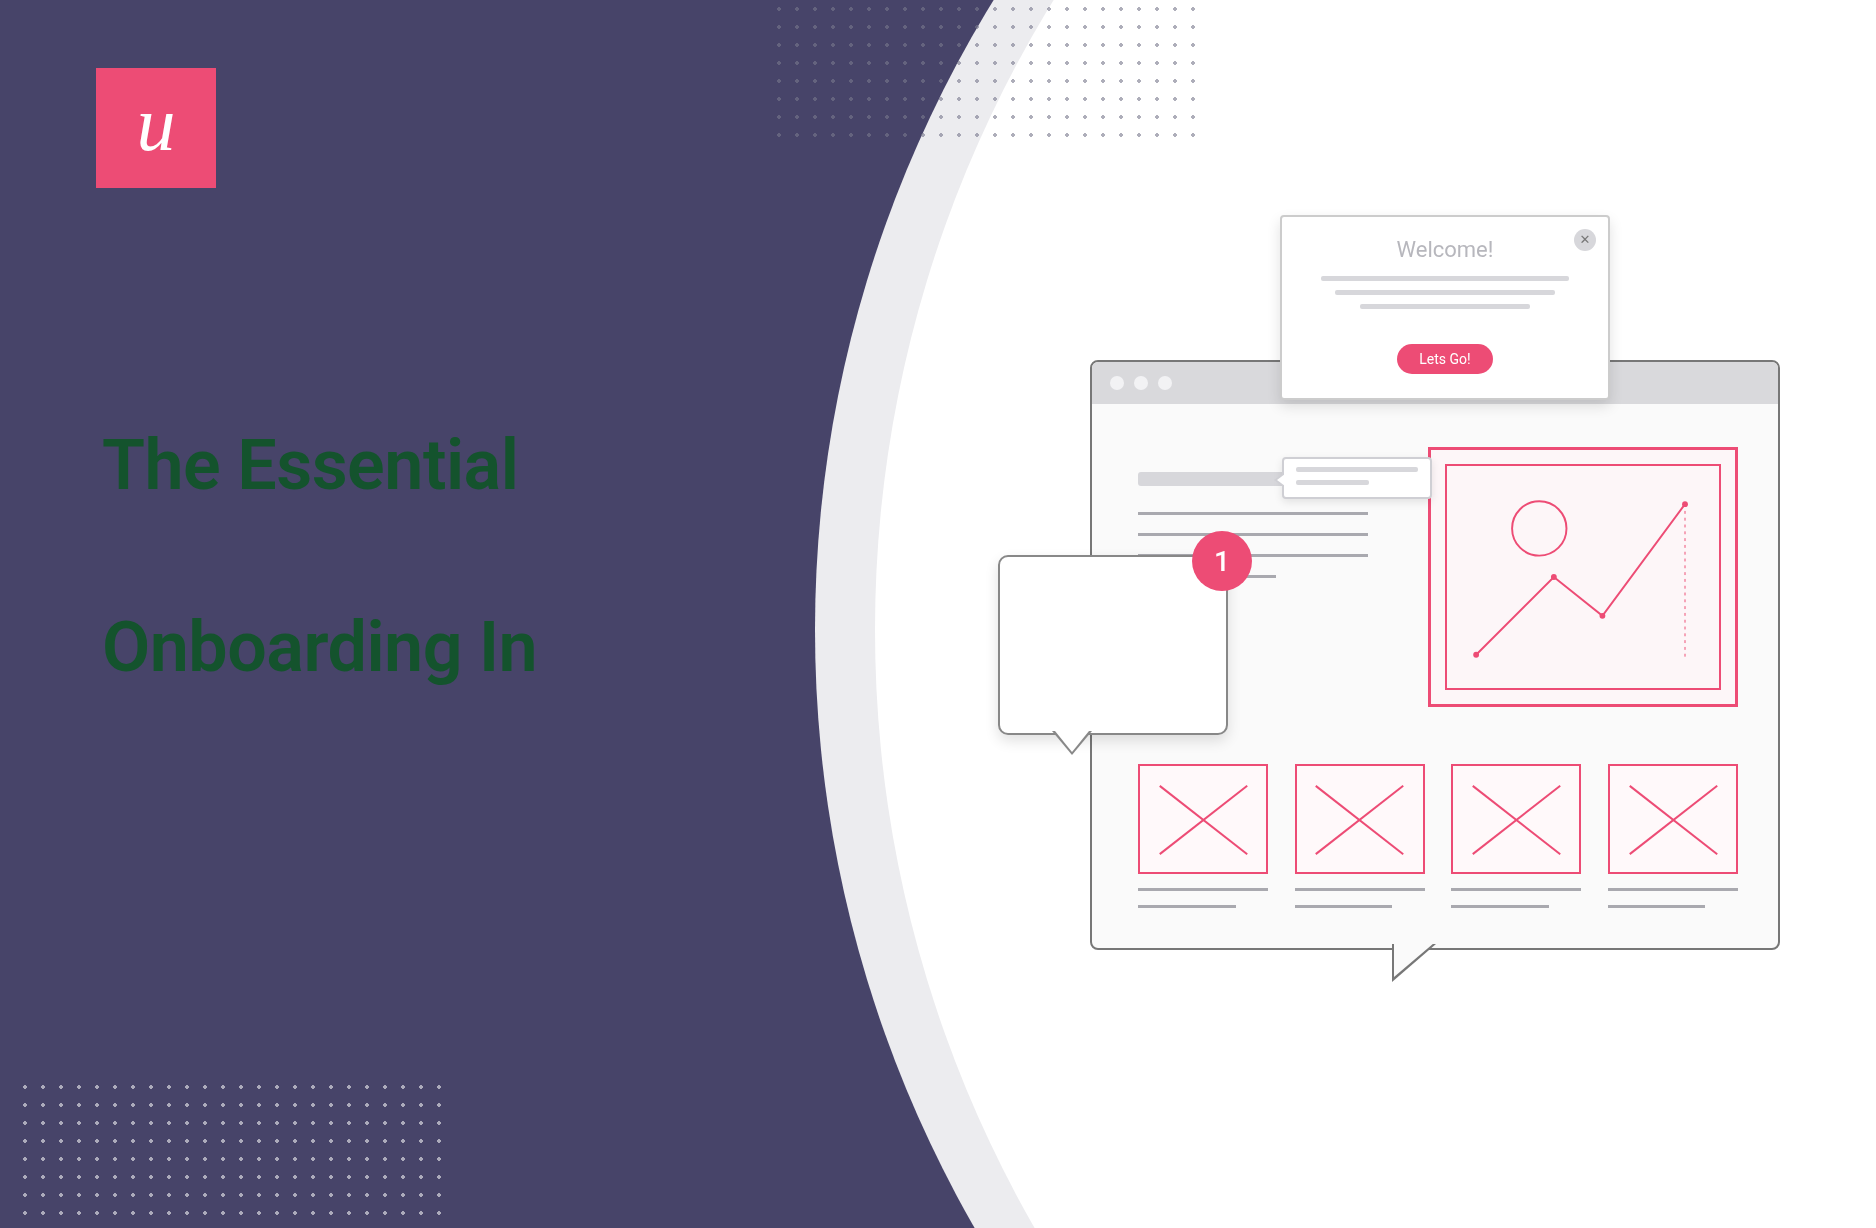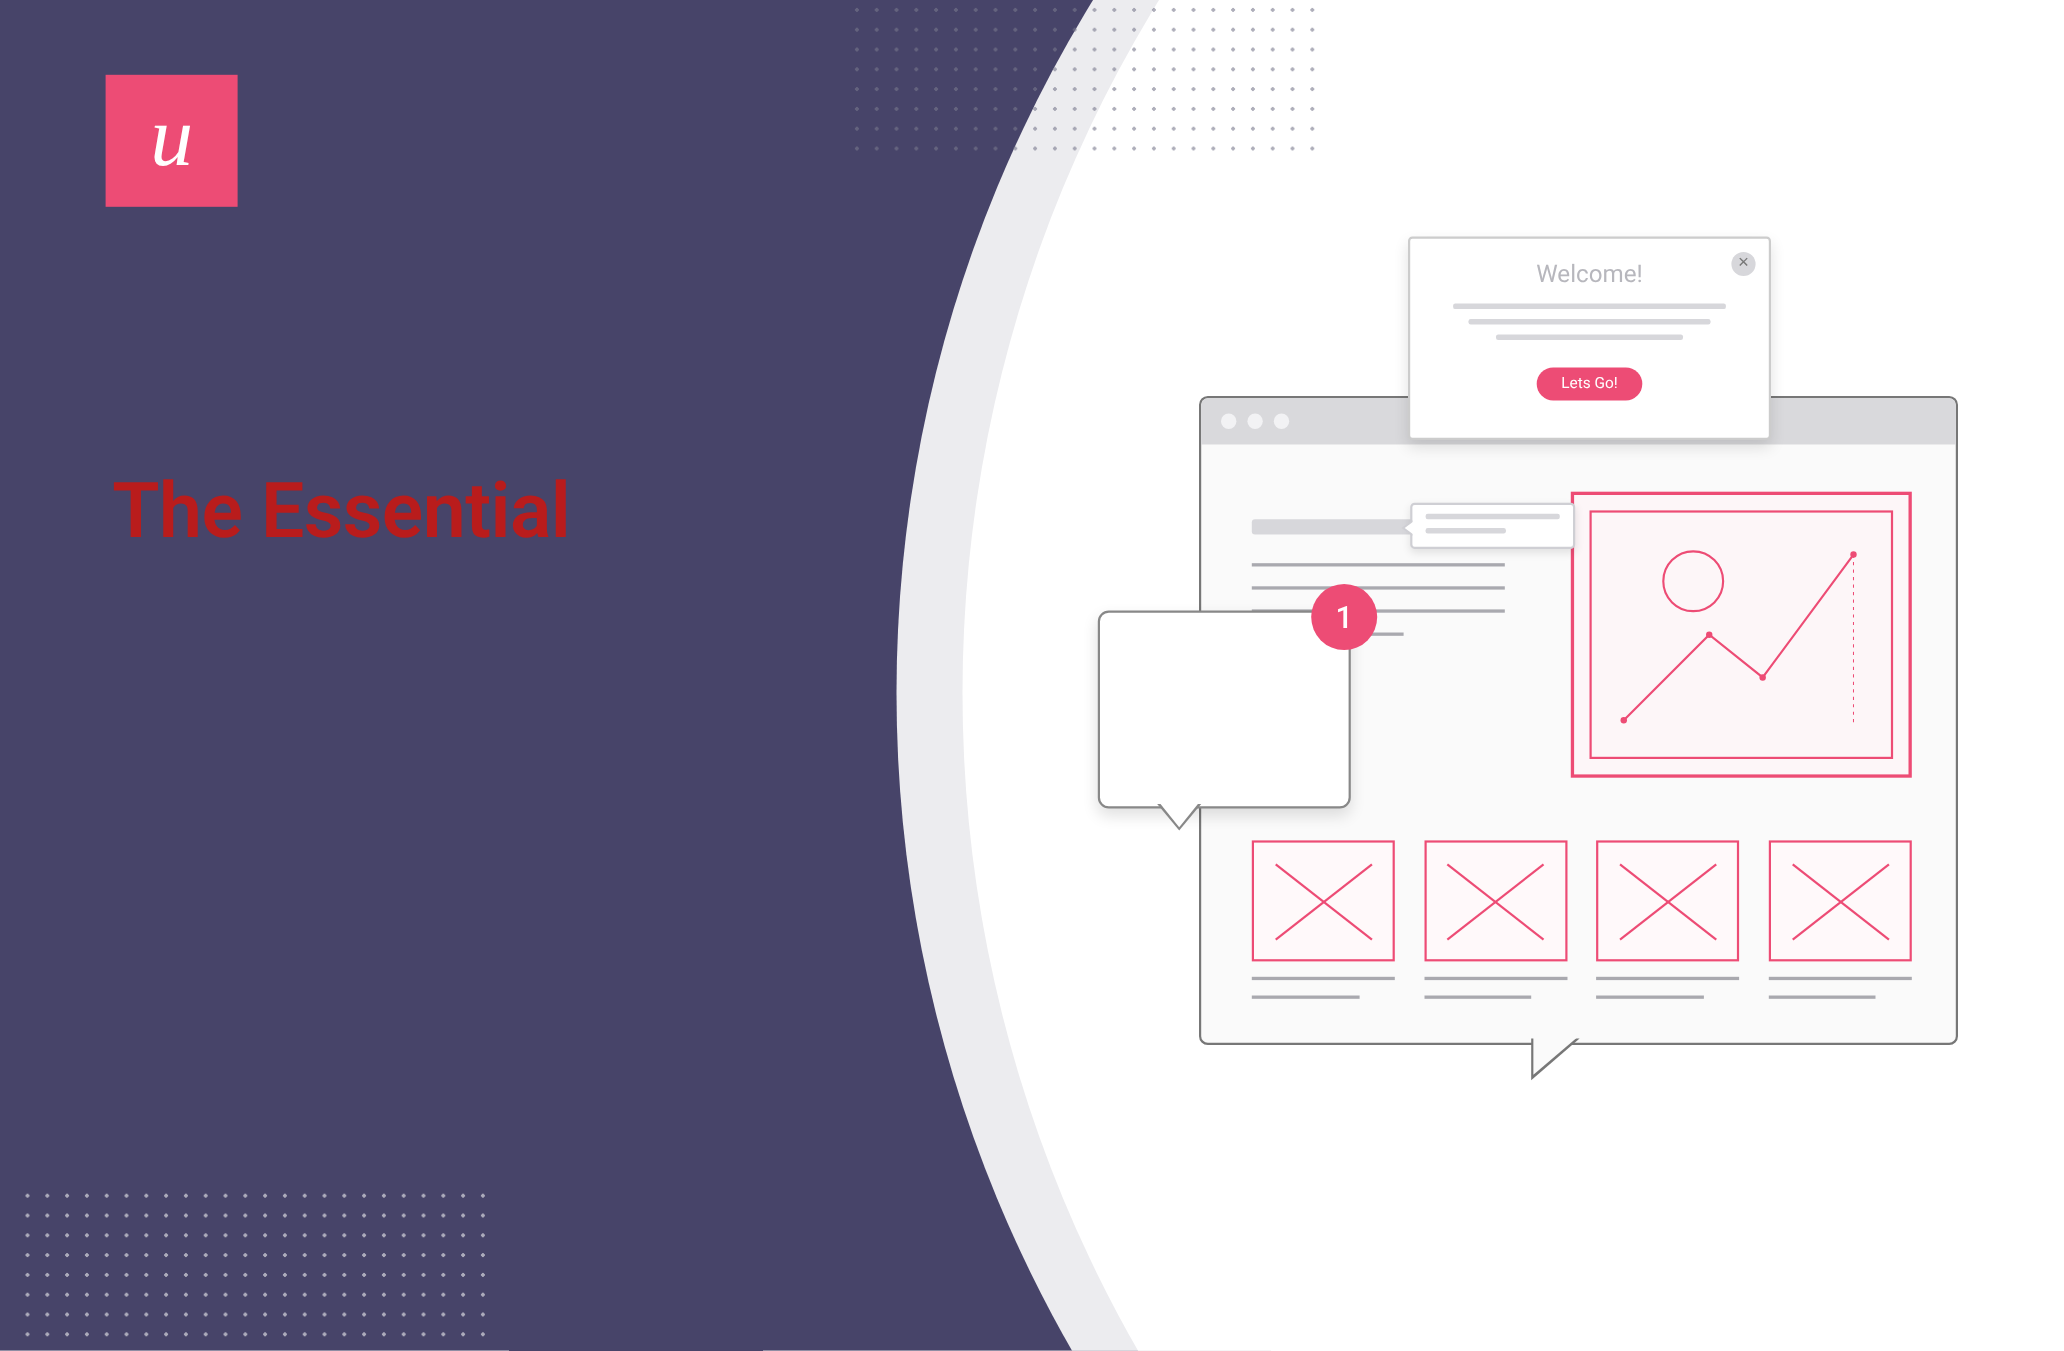--- a/index.html
+++ b/index.html
@@ -54,21 +54,21 @@
     font-style: italic;
     line-height: 1;
     transform: translateY(-4px);
   }
 
   
   .title {
     position: absolute;
     left: 102px;
     top: 420px;
-    color: #b91c1c;
+    color: #14532d;
     font-size: 70px;
     font-weight: 600;
     line-height: 1.3;
     letter-spacing: -0.5px;
   }
 
   
   .dots {
     position: absolute;
     background-image: radial-gradient(circle, rgba(255,255,255,0.55) 1.8px, transparent 1.9px);
@@ -185,21 +185,21 @@
     color: #777;
     font-size: 13px;
     line-height: 22px;
     text-align: center;
   }
   .modal-title { color: #b7b7bd; font-size: 22px; margin-bottom: 14px; margin-top: 2px;}
   .modal-line { height: 5px; background: #d7d7db; border-radius: 2px; margin: 9px auto; }
   .modal-line.w1{ width: 88%; } .modal-line.w2{ width: 78%; } .modal-line.w3{ width: 60%; }
   .modal-btn {
     display: inline-block;
-    margin-top: 16px;
+    margin-top: 26px;
     background: #ed4c75;
     color: #fff;
     padding: 7px 22px;
     border-radius: 999px;
     font-size: 14px;
   }
   .cursor-arrow {
     position: absolute;
     left: 512px; top: 105px;
     width: 0; height: 0;
@@ -289,21 +289,21 @@
   <div class="dots bl"></div>
   <div class="dots tr darkhalf"></div>
 
   <div class="logo">
     <span>u</span>
   </div>
 
   <h1 class="title">
     <span>The Essential</span><br>
     <br>
-    <br>
+    <span>Onboarding In</span><br>
   </h1>
 
   <div class="illus">
 
     <div class="window">
       <div class="window-bar">
         <div class="wdot"></div>
         <div class="wdot"></div>
         <div class="wdot"></div>
       </div>

